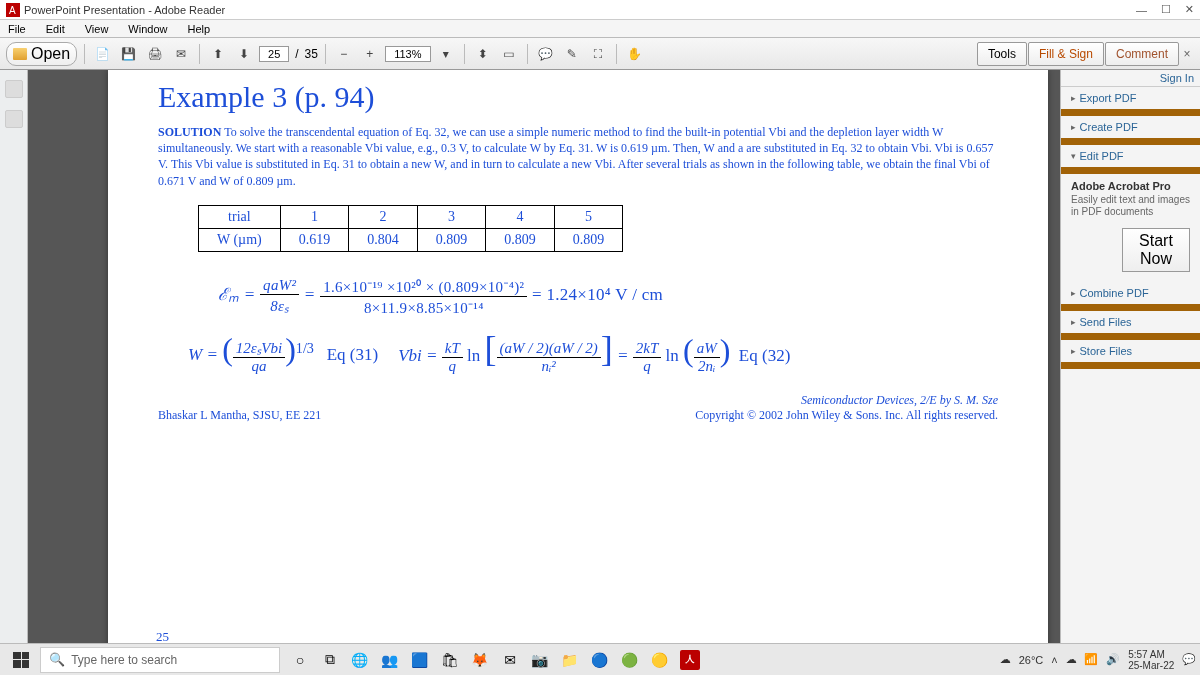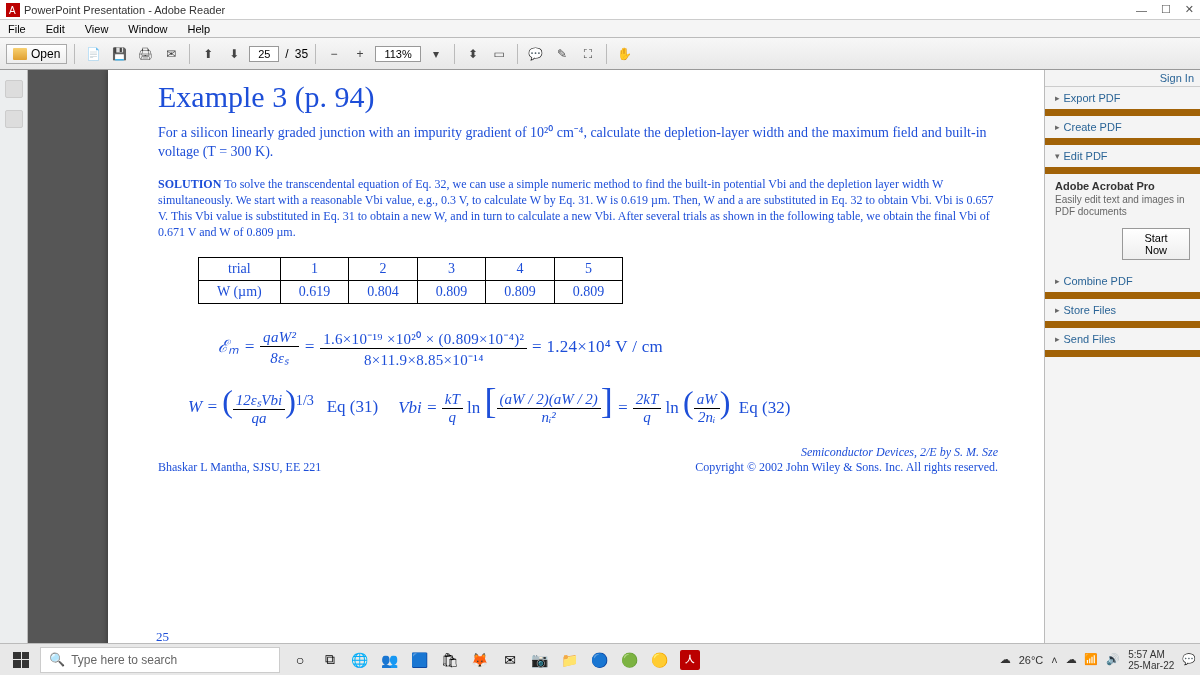--- a/index.html
+++ b/index.html
@@ -11,21 +11,21 @@
 .titlebar .win-controls { display: flex; gap: 14px; align-items: center; }
 .titlebar .win-controls span { font-size: 11px; color: #555; cursor: pointer; }
 
 .menubar { height: 18px; background: #f5f5f5; display: flex; align-items: center; padding: 0 4px; gap: 12px; border-bottom: 1px solid #bbb; font-size: 11px; }
 .menubar span { padding: 1px 4px; }
 
 .toolbar { height: 32px; background: linear-gradient(#f7f7f7,#e8e8e8); display: flex; align-items: center; padding: 0 6px; justify-content: space-between; border-bottom: 1px solid #999; }
 .toolbar-left { display: flex; align-items: center; gap: 4px; }
 .toolbar-right { display: flex; align-items: center; gap: 1px; }
 .tb-btn { width: 22px; height: 22px; border: 1px solid transparent; display: flex; align-items: center; justify-content: center; border-radius: 2px; font-size: 12px; color: #444; }
-.open-btn { display: flex; align-items: center; gap: 4px; padding: 2px 6px; border: 1px solid #aaa; border-radius: 0; background: linear-gradient(#fff,#eee); font-size: 12px; }
+.open-btn { display: flex; align-items: center; gap: 4px; padding: 2px 6px; border: 1px solid #aaa; border-radius: 10px; background: linear-gradient(#fff,#eee); font-size: 16px; }
 .folder-icon { width: 14px; height: 12px; background: linear-gradient(#f8d070,#e0a030); border-radius: 1px; }
 .page-ind { border: 1px solid #999; background: #fff; padding: 1px 6px; font-size: 11px; width: 30px; text-align: center; }
 .zoom-ind { border: 1px solid #999; background: #fff; padding: 1px 6px; font-size: 11px; width: 46px; text-align: center; }
 .divider { width: 1px; height: 20px; background: #bbb; margin: 0 3px; }
 .tool-tab { border: 1px solid #999; background: linear-gradient(#fff,#eee); padding: 4px 10px; font-size: 12px; border-radius: 2px; }
 .fill-sign { color: #b84a00; }
 .comment { color: #a0522d; }
 .close-x { width: 14px; text-align: center; color: #666; }
 
 .main { display: flex; height: 583px; }
@@ -46,28 +46,28 @@
 .eqline2 .rm { font-style: normal; }
 .frac { display: inline-flex; flex-direction: column; align-items: center; vertical-align: middle; font-size: 15px; }
 .frac .num { border-bottom: 1px solid #000; padding: 0 3px; }
 .frac .den { padding: 0 3px; }
 .bigparen { font-size: 32px; font-style: normal; line-height: 0.8; }
 .bigbrack { font-size: 36px; font-style: normal; line-height: 0.7; }
 .footer { display: flex; justify-content: space-between; font-size: 12px; margin-top: 18px; font-family: "Times New Roman", serif; align-items: flex-end; }
 .footer .right { text-align: right; font-style: italic; }
 .pagenum { position: absolute; left: 48px; bottom: 8px; font-size: 13px; }
 
-.rightpane { width: 156px; background: #f4f4f4; border-left: 1px solid #bbb; font-size: 11px; }
+.rightpane { width: 140px; background: #f4f4f4; border-left: 1px solid #bbb; font-size: 11px; }
 .signin { text-align: right; padding: 2px 6px; color: #2a6496; border-bottom: 1px solid #ccc; }
 .rp-item { padding: 5px 10px; border-bottom: 7px solid #a16207; color: #2a6496; display: flex; align-items: center; gap: 4px; }
 .rp-item::before { content: "▸"; font-size: 9px; color: #666; }
 .rp-item.down::before { content: "▾"; }
 .rp-sec { padding: 6px 10px 2px; color: #333; font-weight: 600; }
 .rp-desc { padding: 0 10px 6px; color: #666; font-size: 10px; line-height: 1.2; }
-.rp-btn { margin: 4px 10px 10px auto; border: 1px solid #999; background: linear-gradient(#fff,#eee); padding: 3px 10px; font-size: 11px; display: block; width: 68px; text-align: center; }
+.rp-btn { margin: 4px 10px 10px auto; border: 1px solid #999; background: linear-gradient(#fff,#eee); padding: 3px 10px; font-size: 16px; display: block; width: 68px; text-align: center; }
 
 .taskbar { position: absolute; bottom: 0; left: 0; right: 0; height: 32px; background: #e8e8e8; border-top: 1px solid #bbb; display: flex; align-items: center; padding: 0 4px; gap: 2px; }
 .start { width: 34px; height: 28px; display: flex; align-items: center; justify-content: center; }
 .win-logo { width: 16px; height: 16px; display: grid; grid-template-columns: 1fr 1fr; grid-template-rows: 1fr 1fr; gap: 1px; }
 .win-logo div { background: #333; }
 .search-box { display: flex; align-items: center; gap: 6px; background: #fff; border: 1px solid #ccc; padding: 3px 8px; width: 240px; height: 26px; color: #666; font-size: 12px; }
 .search-box .mag { font-size: 13px; }
 .task-icons { display: flex; align-items: center; gap: 6px; margin-left: 6px; }
 .task-icons .ti { width: 24px; height: 24px; display: flex; align-items: center; justify-content: center; font-size: 14px; }
 .tray { margin-left: auto; display: flex; align-items: center; gap: 8px; font-size: 11px; color: #333; }
@@ -125,32 +125,37 @@
     <span class="divider"></span>
     <div class="tb-btn">⬍</div>
     <div class="tb-btn">▭</div>
     <span class="divider"></span>
     <div class="tb-btn">💬</div>
     <div class="tb-btn">✎</div>
     <div class="tb-btn">⛶</div>
     <span class="divider"></span>
     <div class="tb-btn">✋</div>
   </div>
+  <div class="toolbar-right">
+    <div class="tool-tab">Tools</div>
+    <div class="tool-tab fill-sign">Fill &amp; Sign</div>
+    <div class="tool-tab comment">Comment</div>
+    <div class="close-x">×</div>
+  </div>
 </div>
 
 <div class="main">
   <div class="leftbar">
     <div class="lb-icon"></div>
     <div class="lb-icon"></div>
   </div>
 
   <div class="doc-area">
     <div class="page">
       <h1>Example 3 (p. 94)</h1>
-      <div class="prob">For a silicon linearly graded junction with an impurity gradient of 10²⁰ cm⁻⁴, calculate the depletion-layer width and the maximum field and built-in voltage (T = 300 K).</div>
       <div class="sol">
         <b>SOLUTION</b><span> To solve the transcendental equation of Eq. 32, we can use a simple numeric method to find the built-in potential Vbi and the depletion layer width W simultaneously. We start with a reasonable Vbi value, e.g., 0.3 V, to calculate W by Eq. 31. W is 0.619 µm. Then, W and a are substituted in Eq. 32 to obtain Vbi. Vbi is 0.657 V. This Vbi value is substituted in Eq. 31 to obtain a new W, and in turn to calculate a new Vbi. After several trials as shown in the following table, we obtain the final Vbi of 0.671 V and W of 0.809 µm.</span>
       </div>
       <table class="trial">
         <tbody>
             <tr>
           <td>trial</td>
               <td>1</td>
               <td>2</td>
               <td>3</td>
@@ -229,22 +234,22 @@
 
   <div class="rightpane">
     <div class="signin">Sign In</div>
     <div class="rp-item">Export PDF</div>
     <div class="rp-item">Create PDF</div>
     <div class="rp-item down">Edit PDF</div>
     <div class="rp-sec">Adobe Acrobat Pro</div>
     <div class="rp-desc">Easily edit text and images in PDF documents</div>
     <button class="rp-btn">Start Now</button>
     <div class="rp-item">Combine PDF</div>
+    <div class="rp-item">Send Files</div>
     <div class="rp-item">Store Files</div>
-    <div class="rp-item">Send Files</div>
   </div>
 </div>
 
 <div class="taskbar">
   <div class="start">
     <div class="win-logo">
         <div></div>
         <div></div>
         <div></div>
         <div></div>

